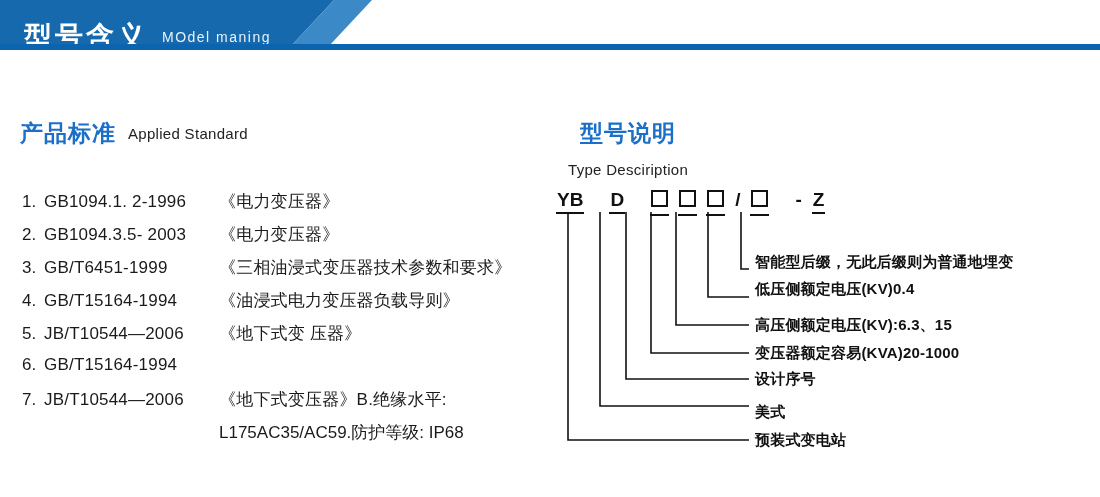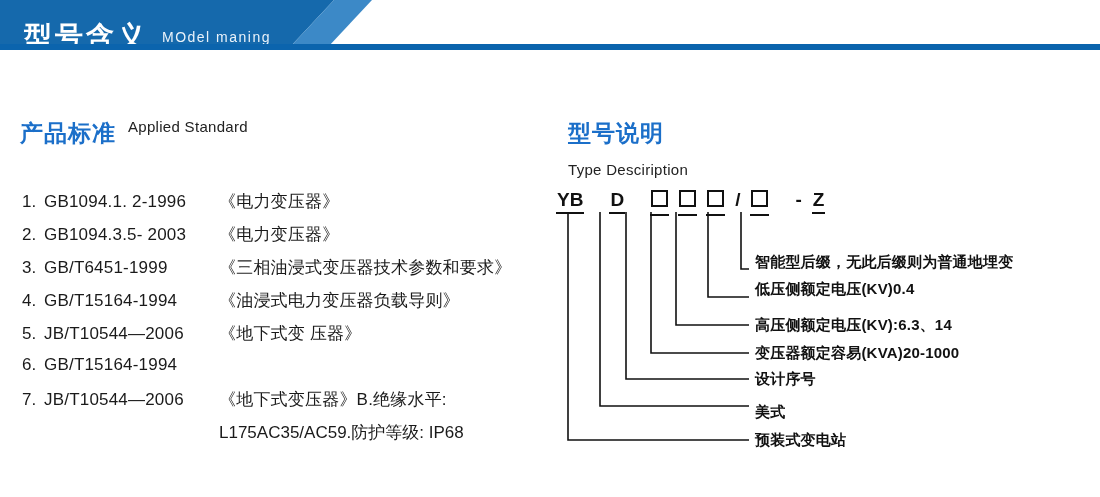--- a/index.html
+++ b/index.html
@@ -37,21 +37,21 @@
   .banner-en{
     color:#e9f2fa;font-size:14px;font-weight:normal;
     letter-spacing:1.5px;line-height:1;padding-bottom:1px;
   }
   .header-rule{
     position:absolute;left:0;top:44px;width:1100px;height:6px;
     background:#0b64ad;
   }
 
   
-  .sect-head{position:absolute;display:flex;align-items:flex-start;gap:12px;}
+  .sect-head{position:absolute;display:flex;align-items:center;gap:12px;}
   .sect-head .cn{
     color:#1b6fc9;font-size:23px;font-weight:bold;letter-spacing:1px;
   }
   .sect-head .en{
     color:#222222;font-size:15px;font-weight:normal;letter-spacing:.3px;
   }
   #std-head{left:20px;top:118px;}
   #type-head{left:568px;top:118px;flex-direction:column;}
 
   
@@ -177,19 +177,19 @@
       <polyline points="152,0 152,85 193,85" fill="none" stroke="#111111" stroke-width="1.6"></polyline>
       <polyline points="120,0 120,113 193,113" fill="none" stroke="#111111" stroke-width="1.6"></polyline>
       <polyline points="95,0 95,141 193,141" fill="none" stroke="#111111" stroke-width="1.6"></polyline>
       <polyline points="70,0 70,167 193,167" fill="none" stroke="#111111" stroke-width="1.6"></polyline>
       <polyline points="44,0 44,194 193,194" fill="none" stroke="#111111" stroke-width="1.6"></polyline>
       <polyline points="12,0 12,228 193,228" fill="none" stroke="#111111" stroke-width="1.6"></polyline>
     </svg>
   <div id="label-host">
       <div class="label" style="top: 72px; text-align: center;">智能型后缀，无此后缀则为普通地埋变</div>
       <div class="label" style="top: 99px; text-align: center;">低压侧额定电压(KV)0.4</div>
-      <div class="label" style="top: 135px;">高压侧额定电压(KV):6.3、14</div>
+      <div class="label" style="top: 135px;">高压侧额定电压(KV):6.3、15</div>
       <div class="label" style="top: 163px;">变压器额定容易(KVA)20-1000</div>
       <div class="label" style="top: 189px;">设计序号</div>
       <div class="label" style="top: 216px; margin-top: 6px;">美式</div>
       <div class="label" style="top: 250px;">预装式变电站</div>
     </div>
 </div>
 
 </body></html>

